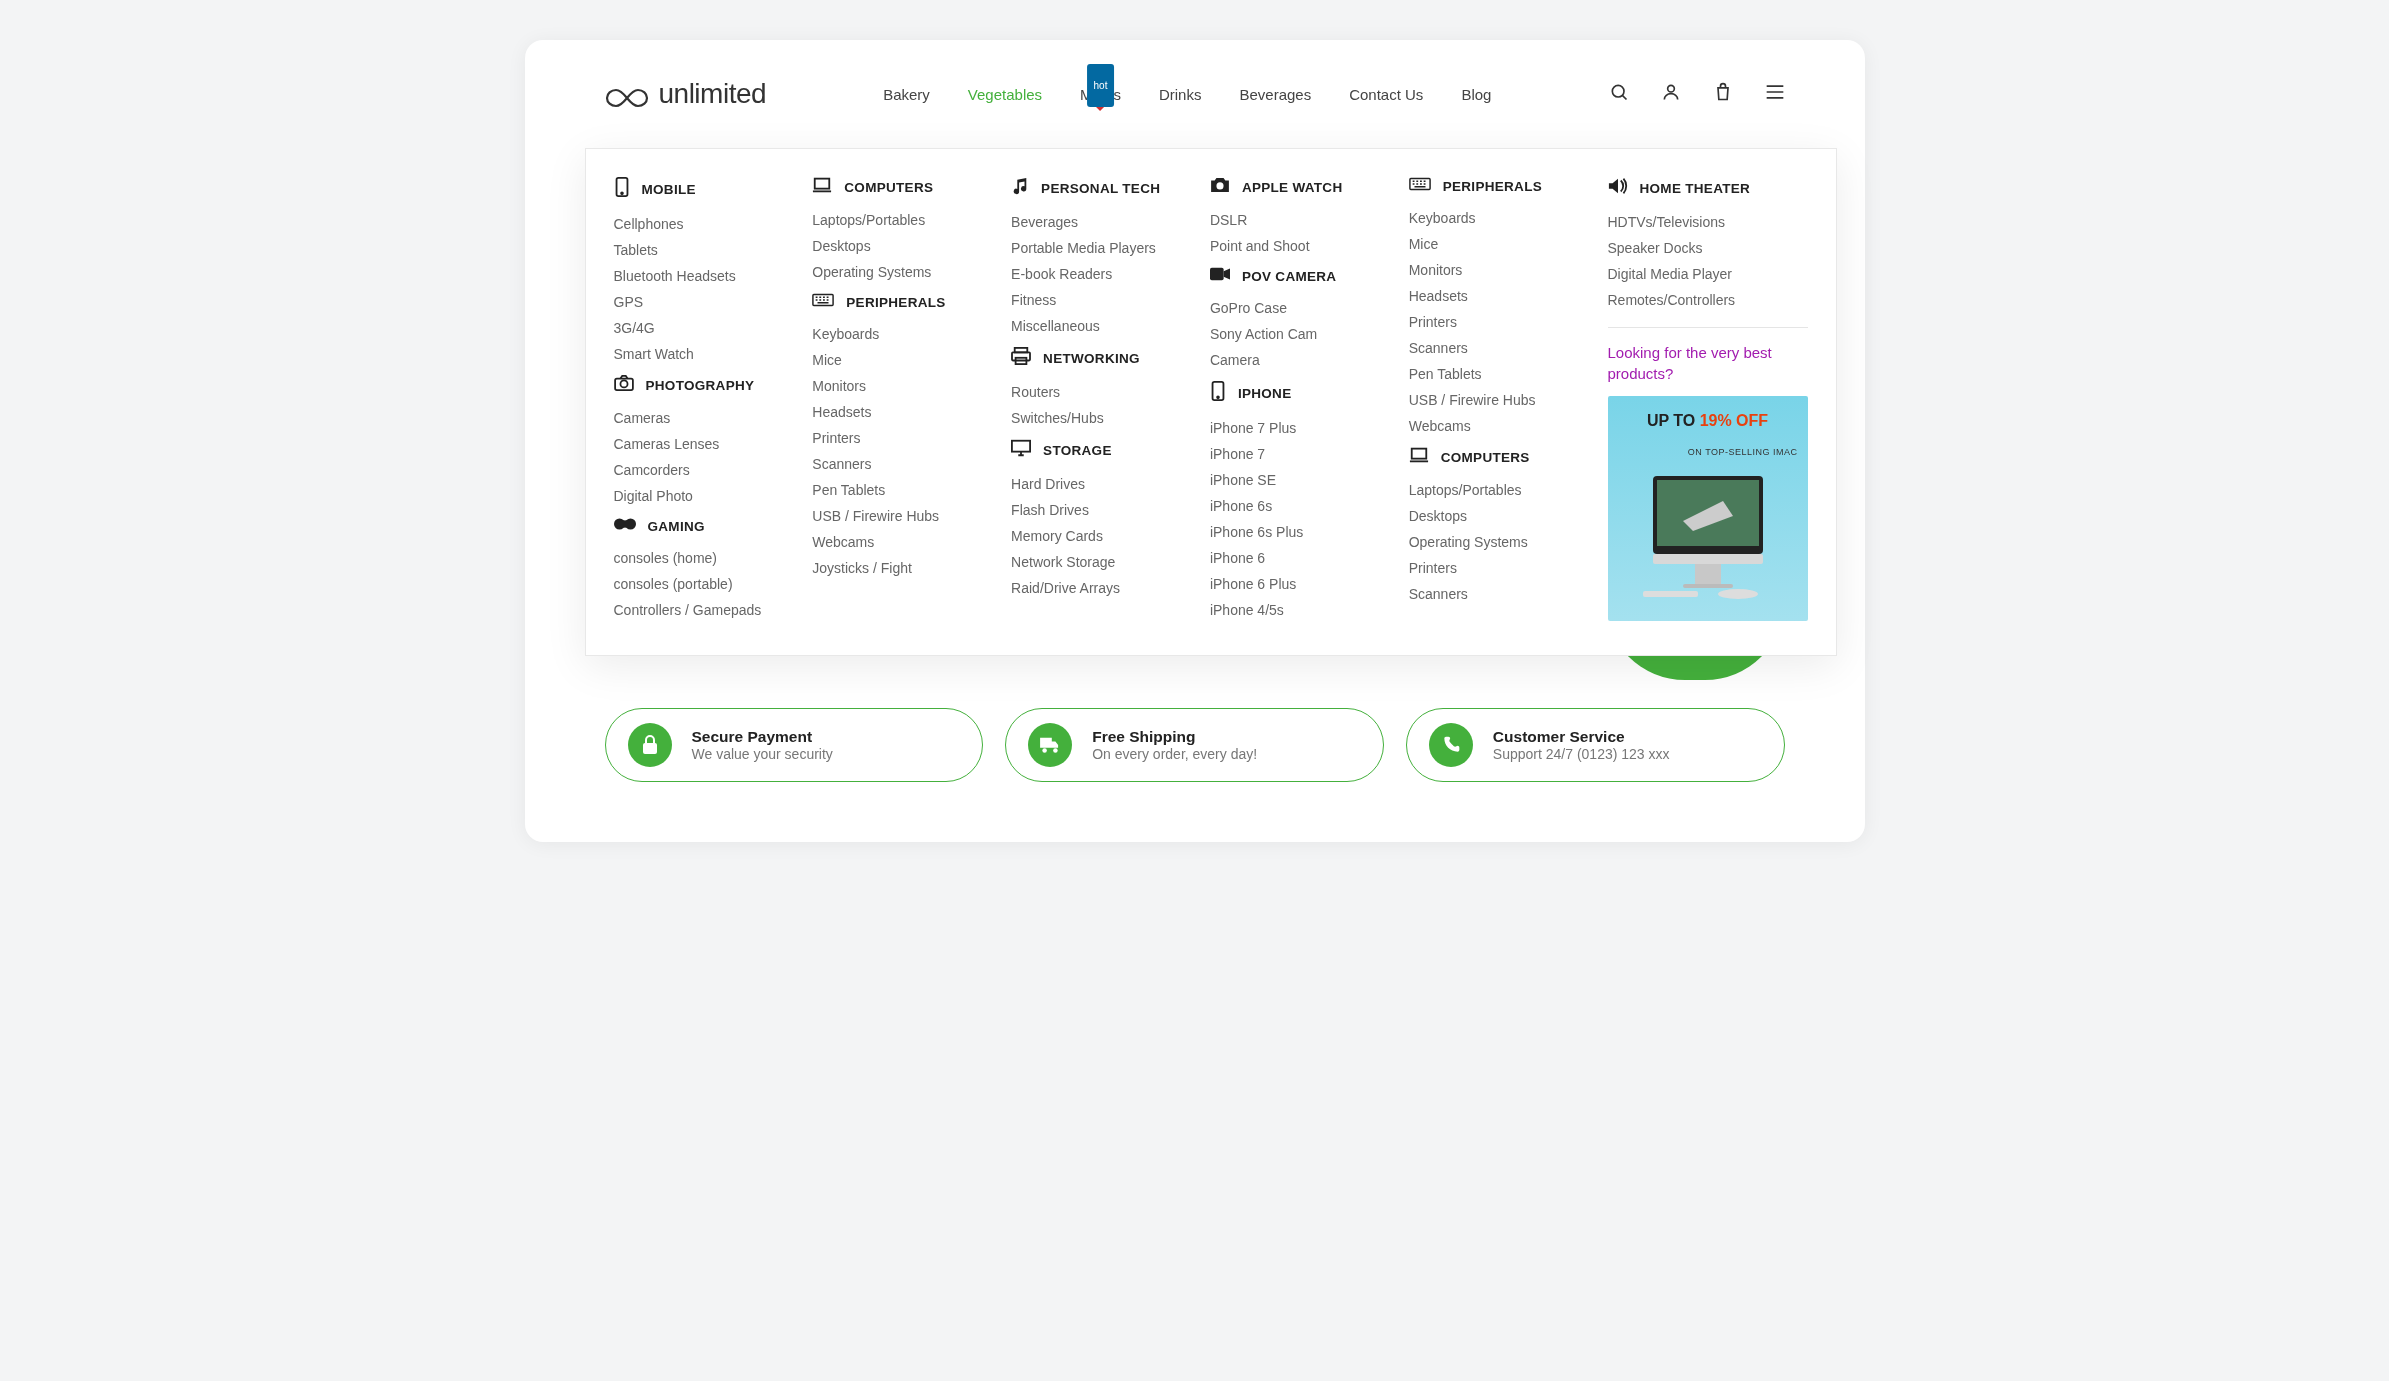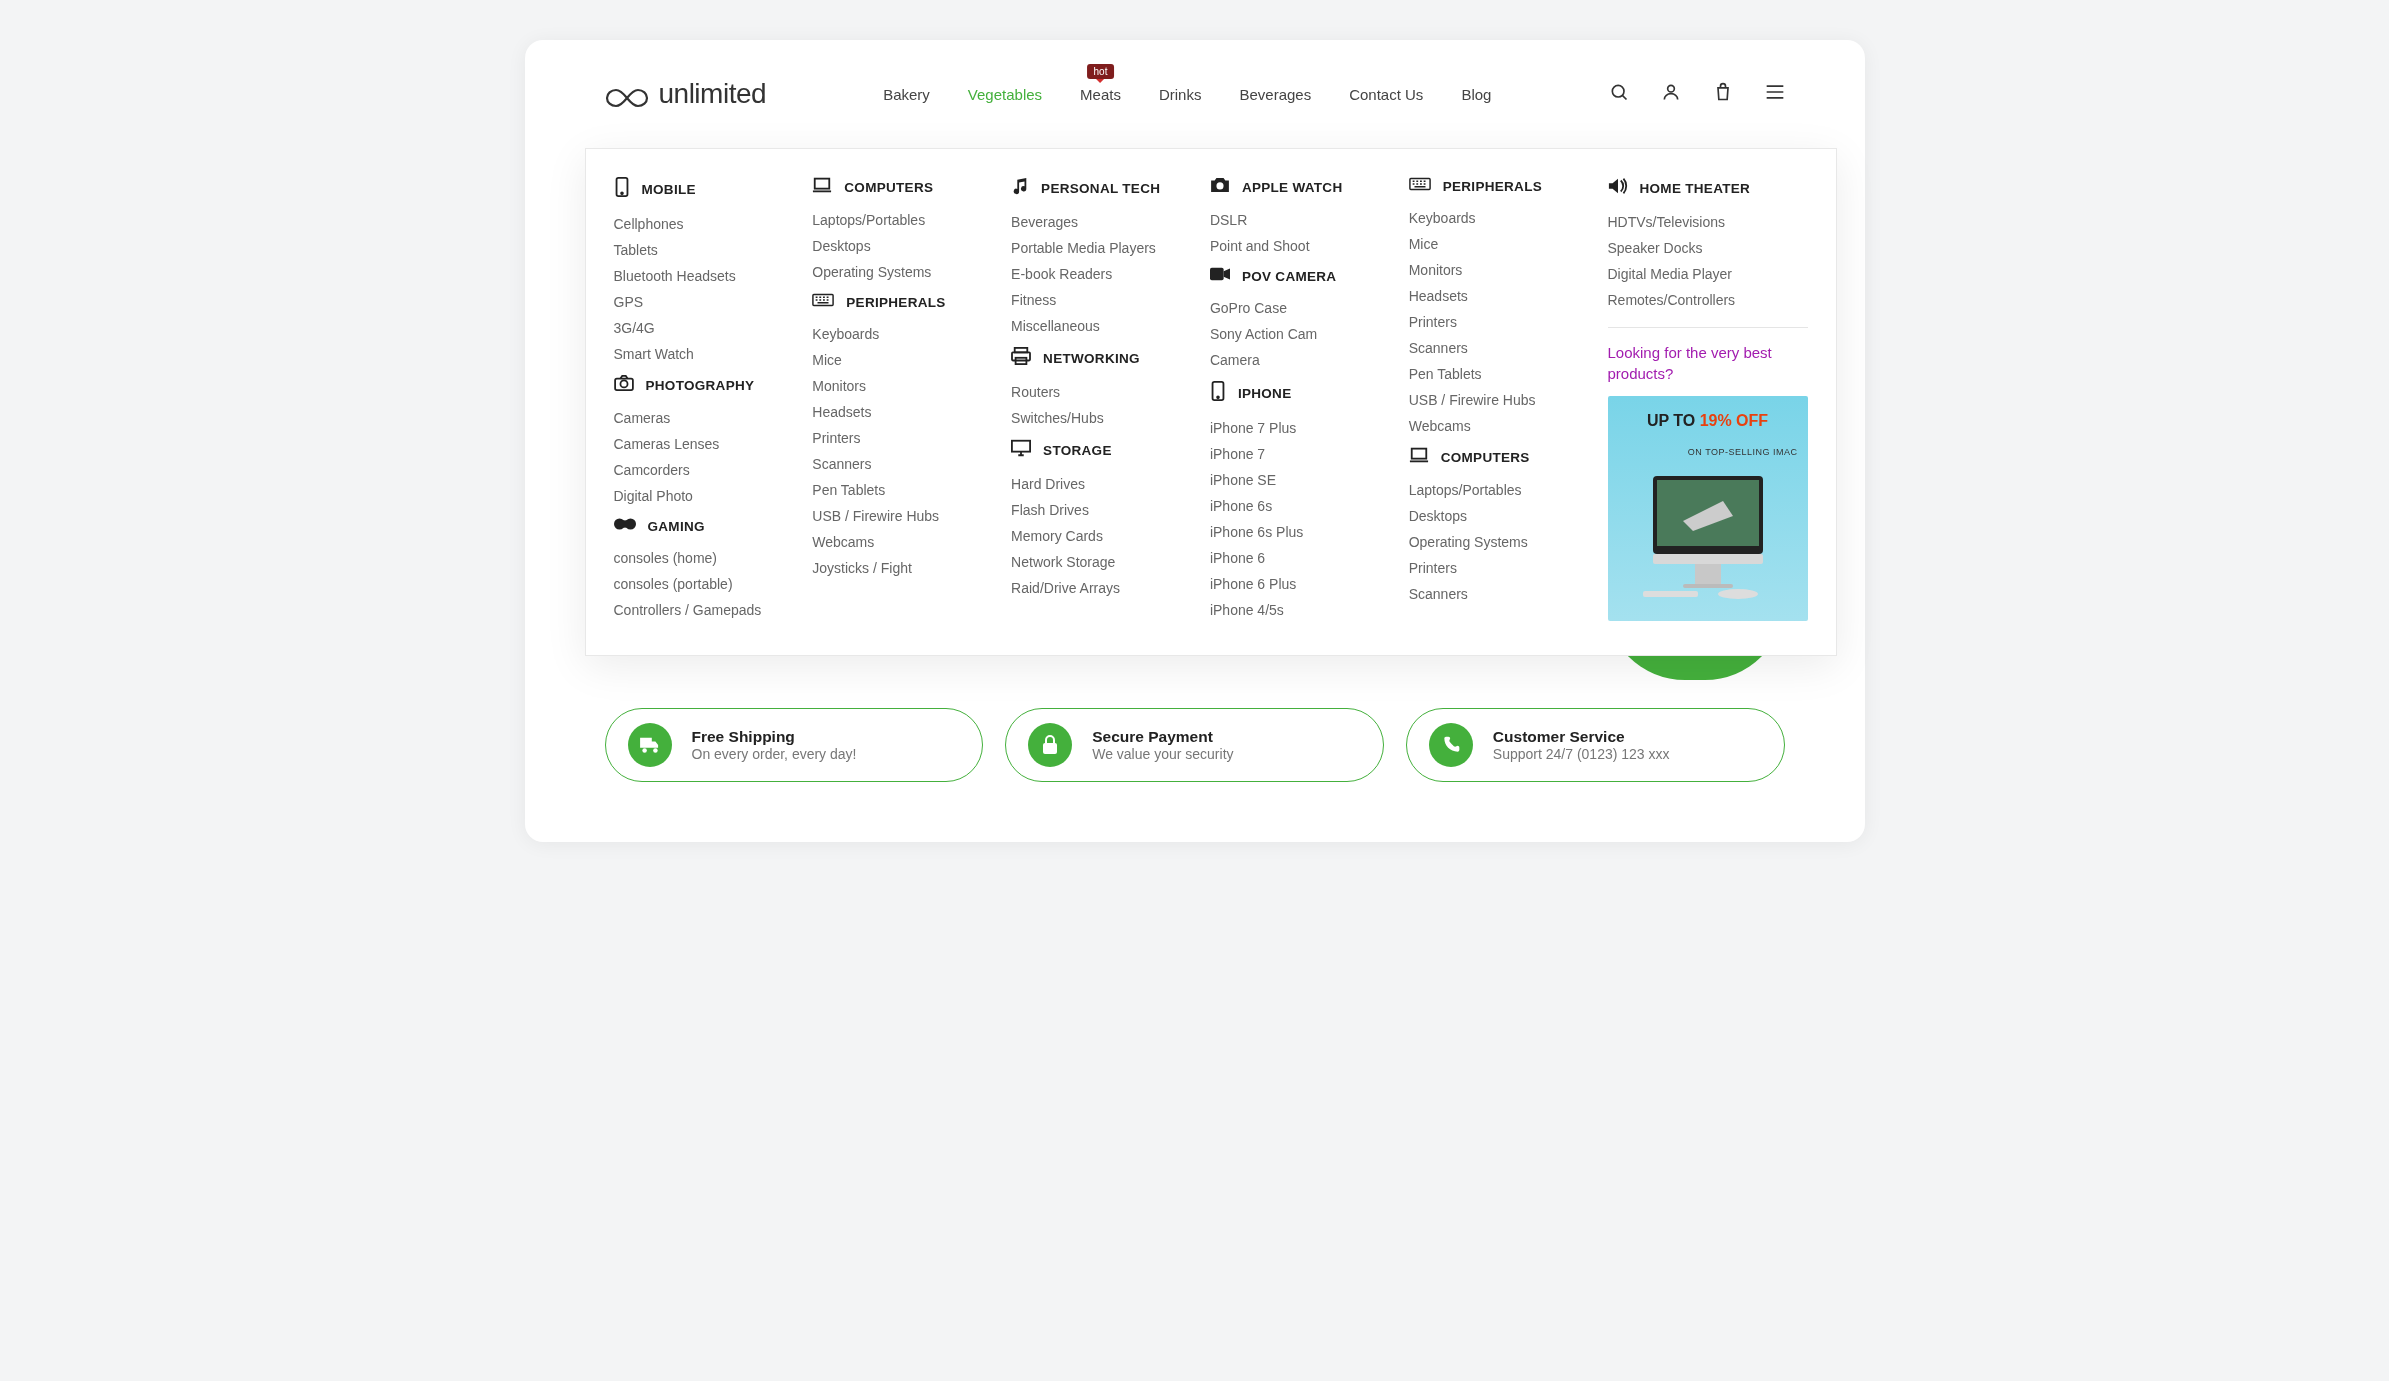--- a/index.html
+++ b/index.html
@@ -5,21 +5,21 @@
 * { box-sizing: border-box; margin: 0; padding: 0; }
 body { font-family: 'Segoe UI', Arial, sans-serif; background: #f3f4f5; padding: 40px; }
 .page { background: #fff; border-radius: 18px; box-shadow: 0 2px 20px rgba(0,0,0,0.06); max-width: 1340px; margin: 0 auto; position: relative; padding: 0 80px 60px; }
 .header { display: flex; align-items: center; justify-content: space-between; height: 108px; }
 .logo { display: flex; align-items: flex-end; gap: 10px; }
 .logo-mark svg { display: block; }
 .logo-text { font-size: 28px; font-weight: 500; color: #333; letter-spacing: -0.5px; }
 .nav { display: flex; gap: 38px; }
 .nav-item { font-size: 15px; color: #444; text-decoration: none; cursor: pointer; position: relative; }
 .nav-item.active { color: #44b03c; font-weight: 500; }
-.nav-badge { position: absolute; top: -22px; left: 50%; transform: translateX(-50%); background: #7f1d1d; color: #fff; font-size: 10px; padding: 2px 7px; border-radius: 3px; }
+.nav-badge { position: absolute; top: -22px; left: 50%; transform: translateX(-50%); background: #0369a1; color: #fff; font-size: 10px; padding: 16px 7px; border-radius: 3px; }
 .nav-badge::after { content:''; position:absolute; bottom:-4px; left:50%; transform:translateX(-50%); border:4px solid transparent; border-top-color:#d32f2f; border-bottom:none; }
 .header-icons { display: flex; gap: 32px; align-items: center; }
 .hicon { cursor: pointer; color: #333; }
 .mega { position: absolute; left: 60px; right: 28px; top: 108px; background: #fff; border: 1px solid #e8e8e8; box-shadow: 0 10px 40px rgba(0,0,0,0.08); padding: 28px 28px 32px; display: grid; grid-template-columns: repeat(5, 1fr) 200px; gap: 28px; z-index: 10; }
 .mcol { }
 .mhead { display: flex; align-items: center; gap: 12px; margin: 8px 0 10px; }
 .mhead:first-child { margin-top:0; }
 .micon { color:#222; }
 .mtitle { font-size: 13.5px; font-weight: 700; color: #222; letter-spacing: 0.3px; text-transform: uppercase; }
 .mlink { display: block; font-size: 14px; color: #666; padding: 5px 0; cursor: pointer; }
@@ -279,45 +279,45 @@
             </svg></div>
         </div>
       </div>
     </div>
 
   <div class="green-arc"></div>
 
   <div class="features">
     <div class="feature">
       <div class="fcircle">
+          <svg width="18" height="20" viewBox="0 0 18 20" fill="#fff">
+            <rect x="2" y="8" width="14" height="11" rx="2"></rect>
+            <path d="M5 8V5a4 4 0 0 1 8 0v3" fill="none" stroke="#fff" stroke-width="2"></path>
+          </svg>
+        </div>
+      <div>
+        <div class="ftitle">Secure Payment</div>
+        <div class="fsub">We value your security</div>
+      </div>
+    </div>
+    <div class="feature">
+      <div class="fcircle">
           <svg width="22" height="18" viewBox="0 0 24 20" fill="currentColor">
             <path d="M1 2h13v11H1z M14 6h4l3 4v3h-7z" fill="#fff"></path>
             <circle cx="6" cy="16" r="2.5" fill="#fff"></circle>
             <circle cx="18" cy="16" r="2.5" fill="#fff"></circle>
           </svg>
         </div>
       <div>
         <div class="ftitle">Free Shipping</div>
         <div class="fsub">On every order, every day!</div>
       </div>
     </div>
     <div class="feature">
       <div class="fcircle">
-          <svg width="18" height="20" viewBox="0 0 18 20" fill="#fff">
-            <rect x="2" y="8" width="14" height="11" rx="2"></rect>
-            <path d="M5 8V5a4 4 0 0 1 8 0v3" fill="none" stroke="#fff" stroke-width="2"></path>
-          </svg>
-        </div>
-      <div>
-        <div class="ftitle">Secure Payment</div>
-        <div class="fsub">We value your security</div>
-      </div>
-    </div>
-    <div class="feature">
-      <div class="fcircle">
           <svg width="20" height="20" viewBox="0 0 24 24" fill="#fff">
             <path d="M6 2c-1 0-2 1-2 2 0 9 7 16 16 16 1 0 2-1 2-2v-3c0-1-1-2-2-2l-3 1c-1 0-2-1-4-3s-3-3-3-4l1-3c0-1-1-2-2-2z"></path>
           </svg>
         </div>
       <div>
         <div class="ftitle">Customer Service</div>
         <div class="fsub">Support 24/7 (0123) 123 xxx</div>
       </div>
     </div>
   </div>

